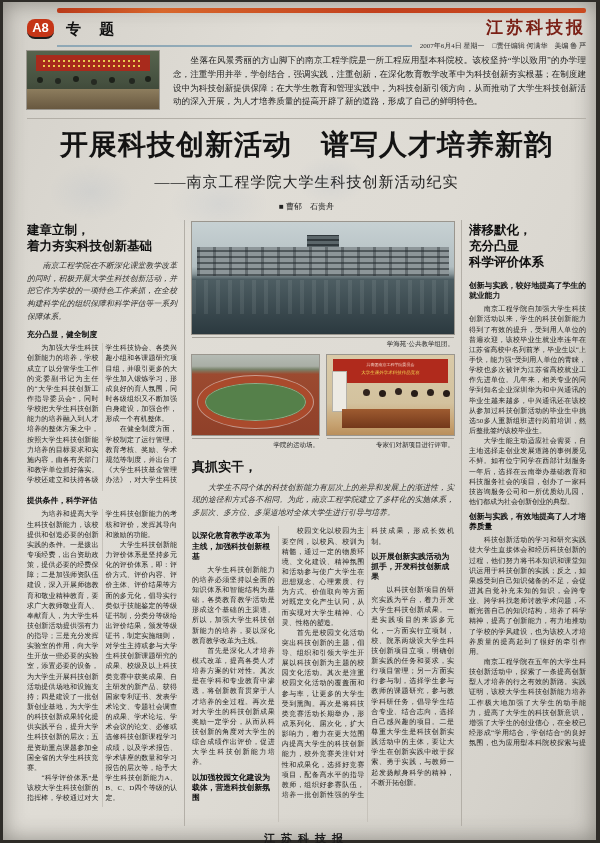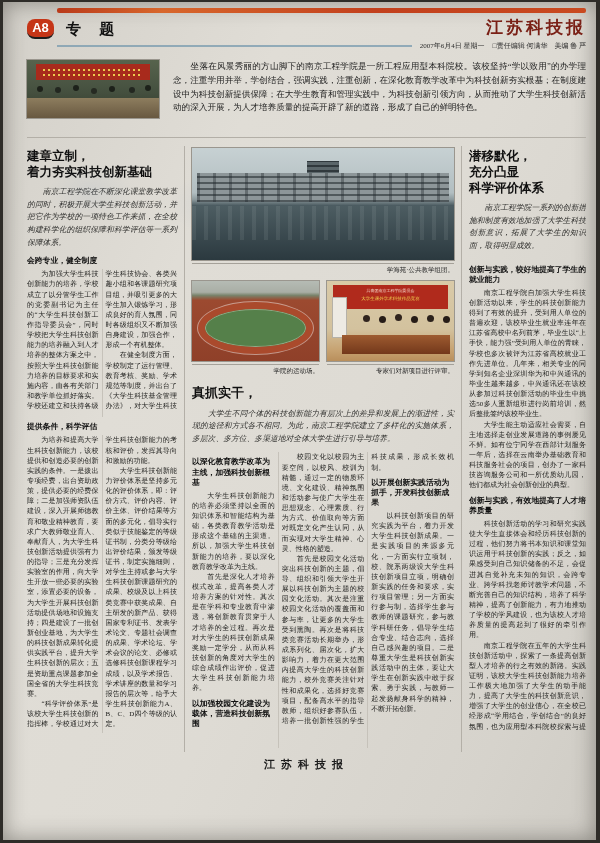--- a/index.html
+++ b/index.html
@@ -21,21 +21,21 @@
         background:#c53517;color:#fff;font-family:"Liberation Sans",sans-serif;font-weight:bold;
         font-size:13px;border-bottom:2px solid #1d1d1d;border-radius:8px;}
   .section-title{margin-left:12px;font-family:"Liberation Sans",sans-serif;font-weight:bold;
         font-size:15px;letter-spacing:7px;color:#111;}
   .hspacer{flex:1;}
   .masthead{font-weight:bold;font-size:17px;letter-spacing:3px;color:#79201街4;color:#7a2016;}
   .dateline-row{display:flex;align-items:center;margin-top:2px;margin-left:30px;}
   .rule-blue{flex:1;border-top:2px solid #7799ad;opacity:.75;}
   .dateline,.editors{font-size:7px;color:#2b2b2b;margin-left:8px;white-space:nowrap;}
   
-  .lead-row{display:flex;margin-top:9px;padding-bottom:19px;border-bottom:1px solid #b3afa7;}
+  .lead-row{display:flex;padding-bottom:9px;border-bottom:1px solid #b3afa7;align-items:flex-end;}
   .photo-lead{width:132px;height:58px;flex:none;margin-right:14px;position:relative;overflow:hidden;
         background:linear-gradient(#57634d 0%,#45503f 55%,#32392c 100%);box-shadow:0 0 0 1px #9a968e;}
   .pl-banner{position:absolute;left:7%;right:7%;top:7%;height:27%;background:#a82a1c;}
   .pl-bannerline{position:absolute;left:6%;right:6%;height:2px;
         background:repeating-linear-gradient(90deg,#ecc94e 0 2px,transparent 2px 5px);}
   .pl-table{position:absolute;left:0;right:0;bottom:0;height:34%;
         background:linear-gradient(#8d7d5e,#685840);}
   .pl-people{position:absolute;left:10px;top:26px;width:6px;height:6px;border-radius:50%;background:#1d211a;
         box-shadow:18px 1px 0 #232720,36px -1px 0 #1d211a,54px 2px 0 #262a22,72px 0 0 #1d211a,92px 1px 0 #232720,108px -1px 0 #1d211a;}
   .lead-text{flex:1;font-size:8.6px;line-height:1.6;text-align:justify;color:#1d1d1d;margin:0;}
@@ -120,30 +120,35 @@
       <div class="pl-banner">
         <div class="pl-bannerline" style="top:5px;"></div>
         <div class="pl-bannerline" style="top:10px;"></div>
       </div>
       <div class="pl-table"></div>
       <div class="pl-people"></div>
     </div>
     <p class="lead-text">　　坐落在风景秀丽的方山脚下的南京工程学院是一所工程应用型本科院校。该校坚持“学以致用”的办学理念，注重学用并举，学创结合，强调实践，注重创新，在深化教育教学改革中为科技创新夯实根基；在制度建设中为科技创新提供保障；在大学生教育和管理实践中，为科技创新引领方向，从而推动了大学生科技创新活动的深入开展，为人才培养质量的提高开辟了新的道路，形成了自己的鲜明特色。</p>
   </div>
 
+  <div class="headline-block">
+    <h1 class="headline-main">开展科技创新活动　谱写人才培养新韵</h1>
+    <h2 class="headline-sub">——南京工程学院大学生科技创新活动纪实</h2>
+    <p class="byline">■ 曹郁　石贵舟</p>
+  </div>
 
   <div class="content">
 
     <div class="col-left">
       <div class="story-title small">
         <div>建章立制，</div>
         <div>着力夯实科技创新基础</div>
       </div>
       <p class="story-intro">　　南京工程学院在不断深化课堂教学改革的同时，积极开展大学生科技创新活动，并把它作为学校的一项特色工作来抓，在全校构建科学化的组织保障和科学评估等一系列保障体系。</p>
-      <div class="subhead">会跨专业，健全制度</div>
+      <div class="subhead">充分凸显，健全制度</div>
       <div class="cols-2 b1 bodytext">　　为加强大学生科技创新能力的培养，学校成立了以分管学生工作的党委副书记为主任的“大学生科技创新工作指导委员会”，同时学校把大学生科技创新能力的培养融入到人才培养的整体方案之中，按照大学生科技创新能力培养的目标要求和实施内容，由各有关部门和教学单位抓好落实。学校还建立和扶持各级学生科技协会、各类兴趣小组和各课题研究项目组，并吸引更多的大学生加入锻炼学习，形成良好的育人氛围，同时各级组织又不断加强自身建设，加强合作，形成一个有机整体。
 　　在健全制度方面，学校制定了运行管理、教育考核、奖励、学术规范等制度，并出台了《大学生科技基金管理办法》，对大学生科技创新实行立项管理和结题验收。在运行管理中主要体现三个层次的工作思想，即：日常中抓规范，规范中抓提高，提高中抓特色，不断提高工作的有效性。在教育考核制度中，学校对各部门的教育工作有明确的要求，对大学生有“学成”要求，并进行相应的考核；在奖励制度中，学校每年对各院系大学生科技创新项目进行评比，鼓励教师指导大学生进行科技创新，鼓励学生积极实践，勇于创新；在学术规范制度中，学校引导和规范大学生学术行为，把握正确的方向，要求广大师生自觉遵守，并在实践中完善和创新，充分发挥大学生能动性和创造性，引导他们不断加强自我管理，实现自我提高。</div>
       <div class="subhead">提供条件，科学评估</div>
       <div class="cols-2 b2 bodytext">　　为培养和提高大学生科技创新能力，该校提供和创造必要的创新实践的条件。一是拨出专项经费，出台资助政策，提供必要的经费保障；二是加强师资队伍建设，深入开展师德教育和敬业精神教育，要求广大教师敬业育人、奉献育人，为大学生科技创新活动提供强有力的指导；三是充分发挥实验室的作用，向大学生开放一些必要的实验室，添置必要的设备，为大学生开展科技创新活动提供场地和设施支持；四是建设了一批创新创业基地，为大学生的科技创新成果转化提供实践平台，提升大学生科技创新的层次；五是资助重点课题参加全国全省的大学生科技竞赛。
 　　“科学评价体系”是该校大学生科技创新的指挥棒，学校通过对大学生科技创新能力的考核和评价，发挥其导向和激励的功能。
 　　大学生科技创新能力评价体系是坚持多元化的评价体系，即：评价方式、评价内容、评价主体、评价结果等方面的多元化，倡导实行类似于技能鉴定的等级证书制，分类分等级给出评价结果，颁发等级证书，制定实施细则，对学生主持或参与大学生科技创新课题研究的成果、校级及以上科技类竞赛中获奖成果、自主研发的新产品、获得国家专利证书、发表学术论文、专题社会调查的成果、学术论坛、学术会议的论文、必修或选修科技创新课程学习成绩，以及学术报告、学术讲座的数量和学习报告的层次等，给予大学生科技创新能力A、B、C、D四个等级的认定。</div>
     </div>
 
     <div class="col-mid">
       <div class="photo photo-campus">
@@ -190,21 +195,20 @@
         <div class="bodytext">　　以科技创新项目的研究实践为平台，着力开发大学生科技创新成果。一是实践项目的来源多元化，一方面实行立项制，校、院系两级设大学生科技创新项目立项，明确创新实践的任务和要求，实行项目管理；另一方面实行参与制，选择学生参与教师的课题研究，参与教学科研任务，倡导学生结合专业、结合志向，选择自己感兴趣的项目。二是尊重大学生是科技创新实践活动中的主体，要让大学生在创新实践中敢于探索、勇于实践，与教师一起发扬献身科学的精神，不断开拓创新。</div>
       </div>
     </div>
 
     <div class="col-right">
       <div class="story-title small">
         <div>潜移默化，</div>
         <div>充分凸显</div>
         <div>科学评价体系</div>
       </div>
-      <p class="story-intro">　　南京工程学院一系列的创新措施和制度有效地加强了大学生科技创新意识，拓展了大学生的知识面，取得明显成效。</p>
       <div class="right-flow">
         <div class="subhead">创新与实践，较好地提高了学生的就业能力</div>
         <div class="bodytext">　　南京工程学院自加强大学生科技创新活动以来，学生的科技创新能力得到了有效的提升，受到用人单位的普遍欢迎，该校毕业生就业率连年在江苏省高校中名列前茅，毕业生以“上手快，能力强”受到用人单位的青睐，学校也多次被评为江苏省高校就业工作先进单位。几年来，相关专业的同学到知名企业深圳华为和中兴通讯的毕业生越来越多，中兴通讯还在该校从参加过科技创新活动的毕业生中挑选50多人重新组班进行岗前培训，然后整批签约该校毕业生。
 　　大学生能主动适应社会需要，自主地选择走创业发展道路的事例屡见不鲜。如有位宁同学在西部计划服务一年后，选择在云南举办基础教育和科技服务社会的项目，创办了一家科技咨询服务公司和一所优质幼儿园，他们都成为社会创新创业的典型。</div>
         <div class="subhead">创新与实践，有效地提高了人才培养质量</div>
         <div class="bodytext">　　科技创新活动的学习和研究实践使大学生直接体会和经历科技创新的过程，他们努力将书本知识和课堂知识运用于科技创新的实践；反之，如果感受到自己知识储备的不足，会促进其自觉补充未知的知识，会跨专业、跨学科找老师讨教学术问题，不断完善自己的知识结构，培养了科学精神，提高了创新能力，有力地推动了学校的学风建设，也为该校人才培养质量的提高起到了很好的牵引作用。
 　　南京工程学院在五年的大学生科技创新活动中，探索了一条提高创新型人才培养的行之有效的新路。实践证明，该校大学生科技创新能力培养工作极大地加强了大学生的动手能力，提高了大学生的科技创新意识，增强了大学生的创业信心，在全校已经形成“学用结合，学创结合”的良好氛围，也为应用型本科院校探索与提高创新型人才培养质量提供了很好的借鉴。
 　　目前，学校正在积极迎接教育部本科教学工作水平评估，全校上下正以“聚精会神迎评估，一心一意谋发展”的良好精神风貌，以评促建，加快发展，南京工程学院正在发展的道路上再添春风，再谱新韵。</div>
       </div>
     </div>

